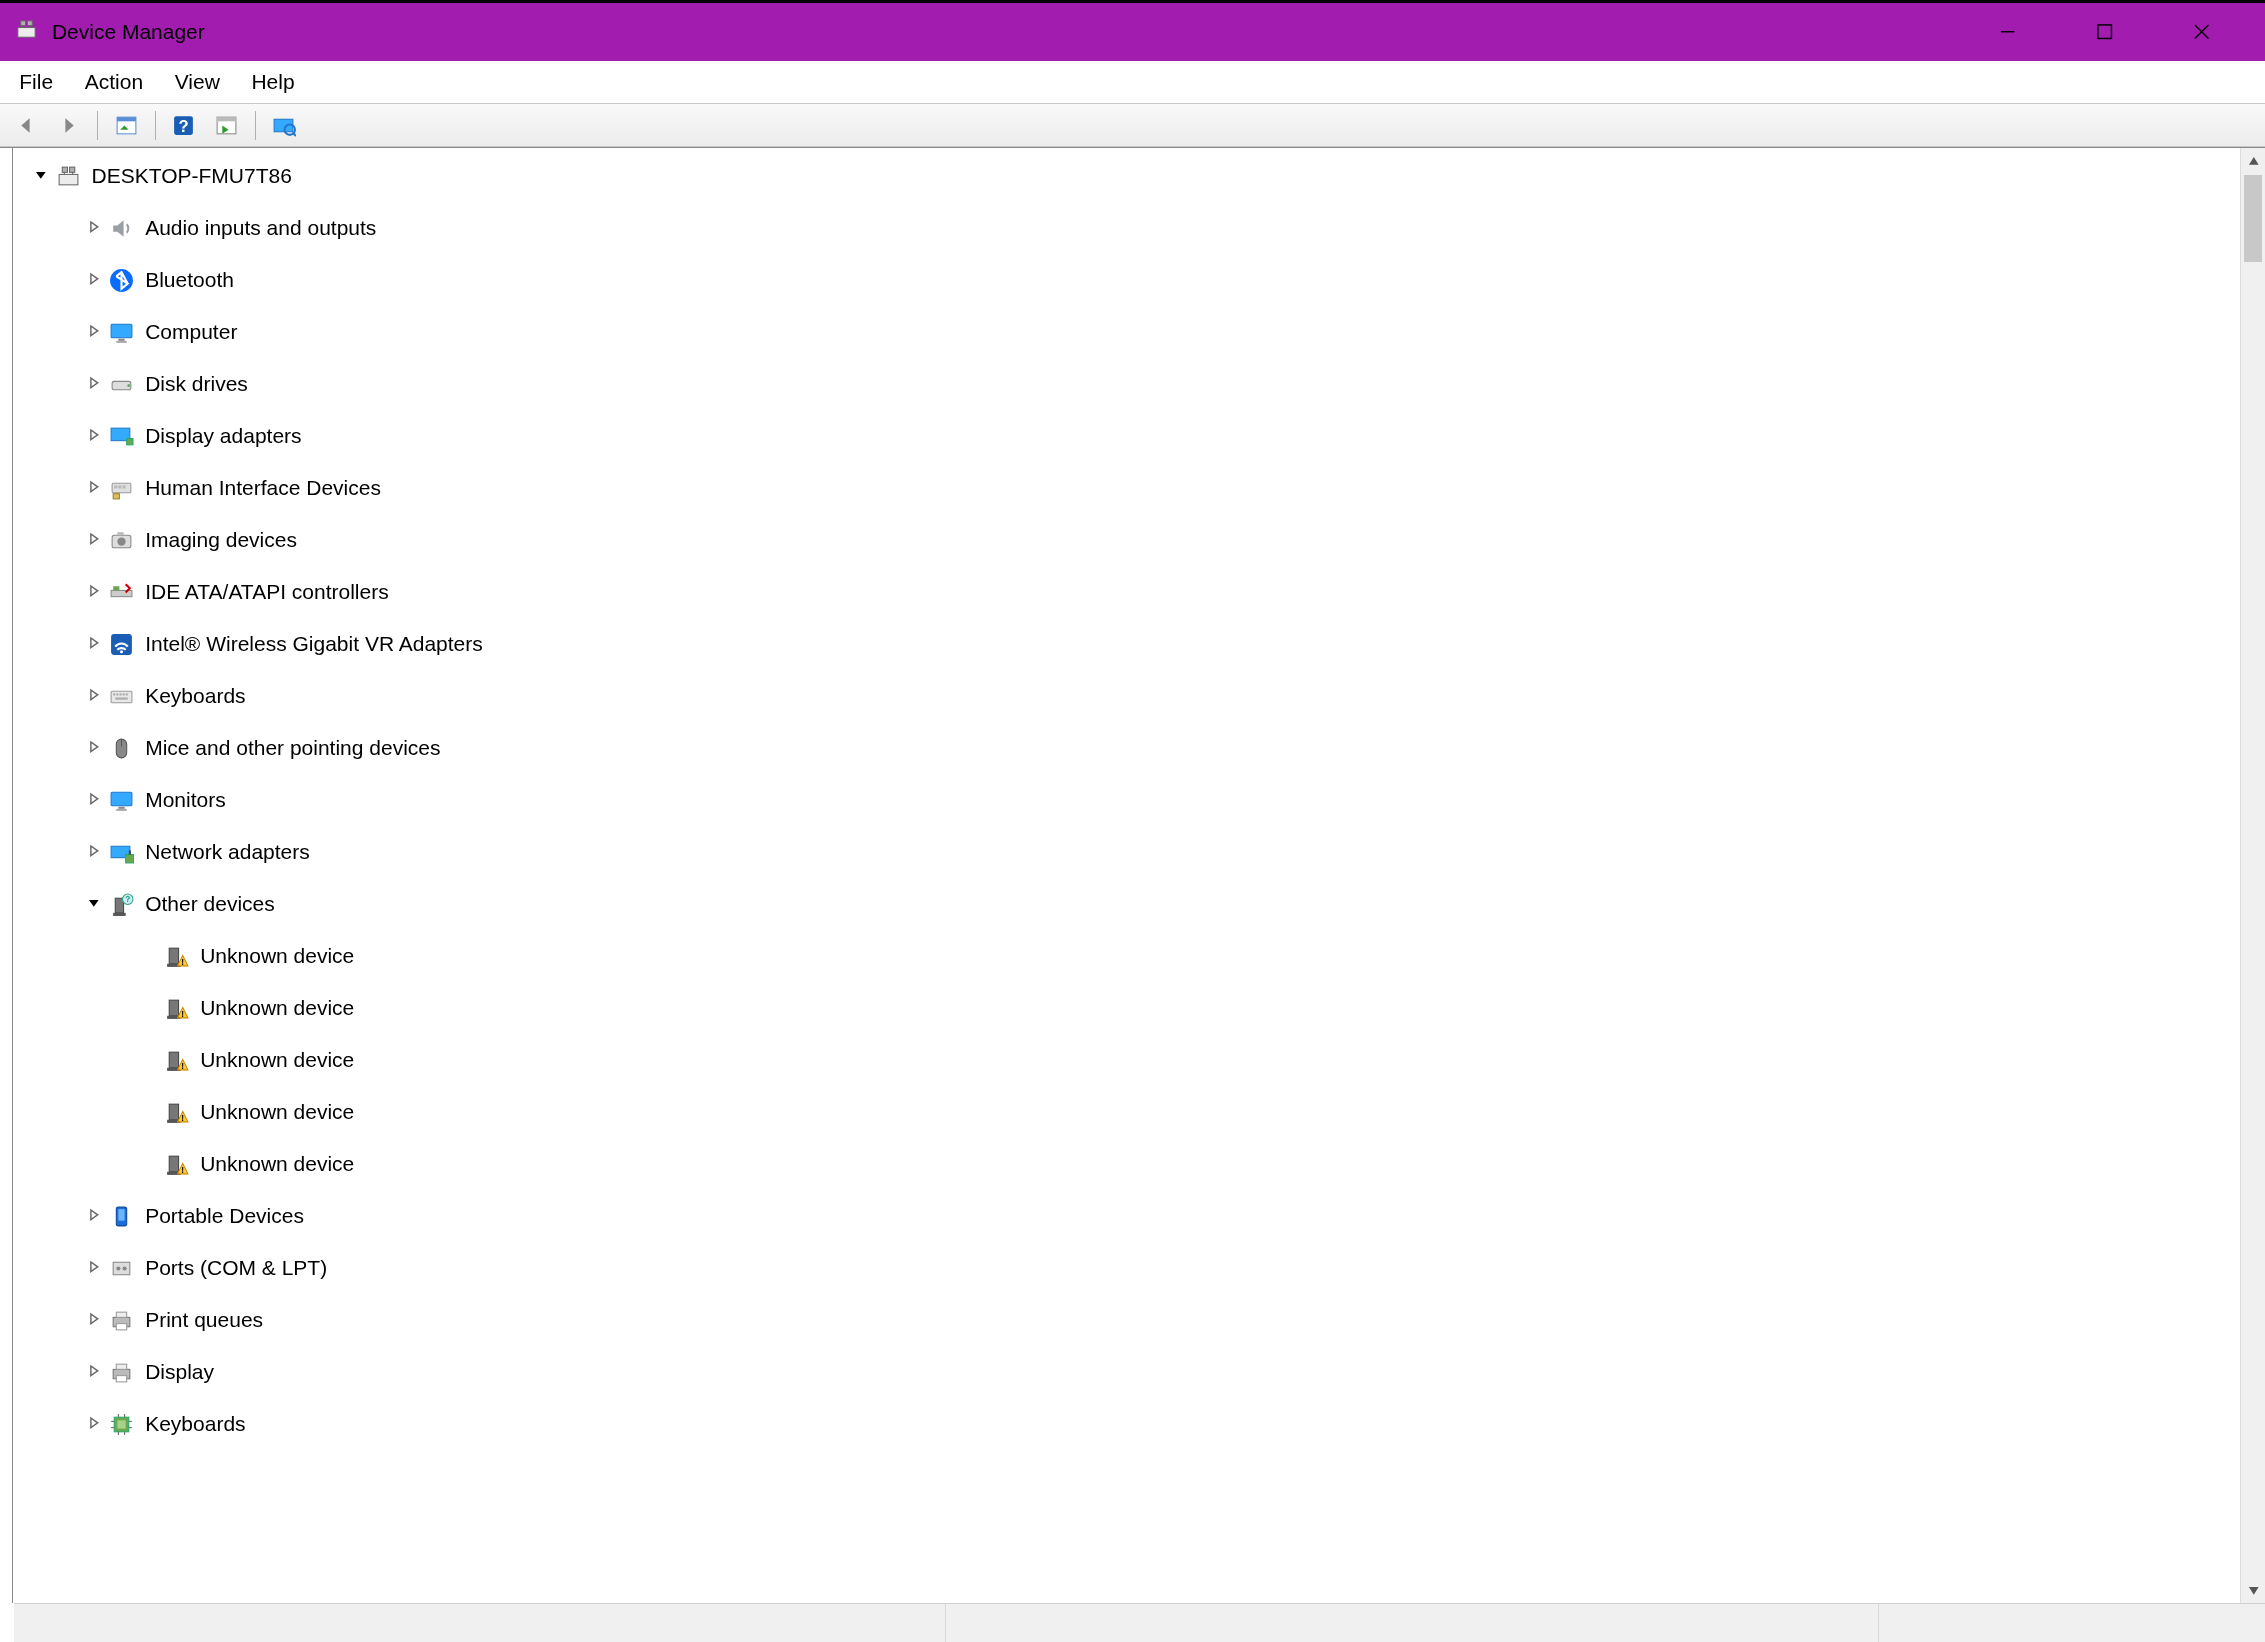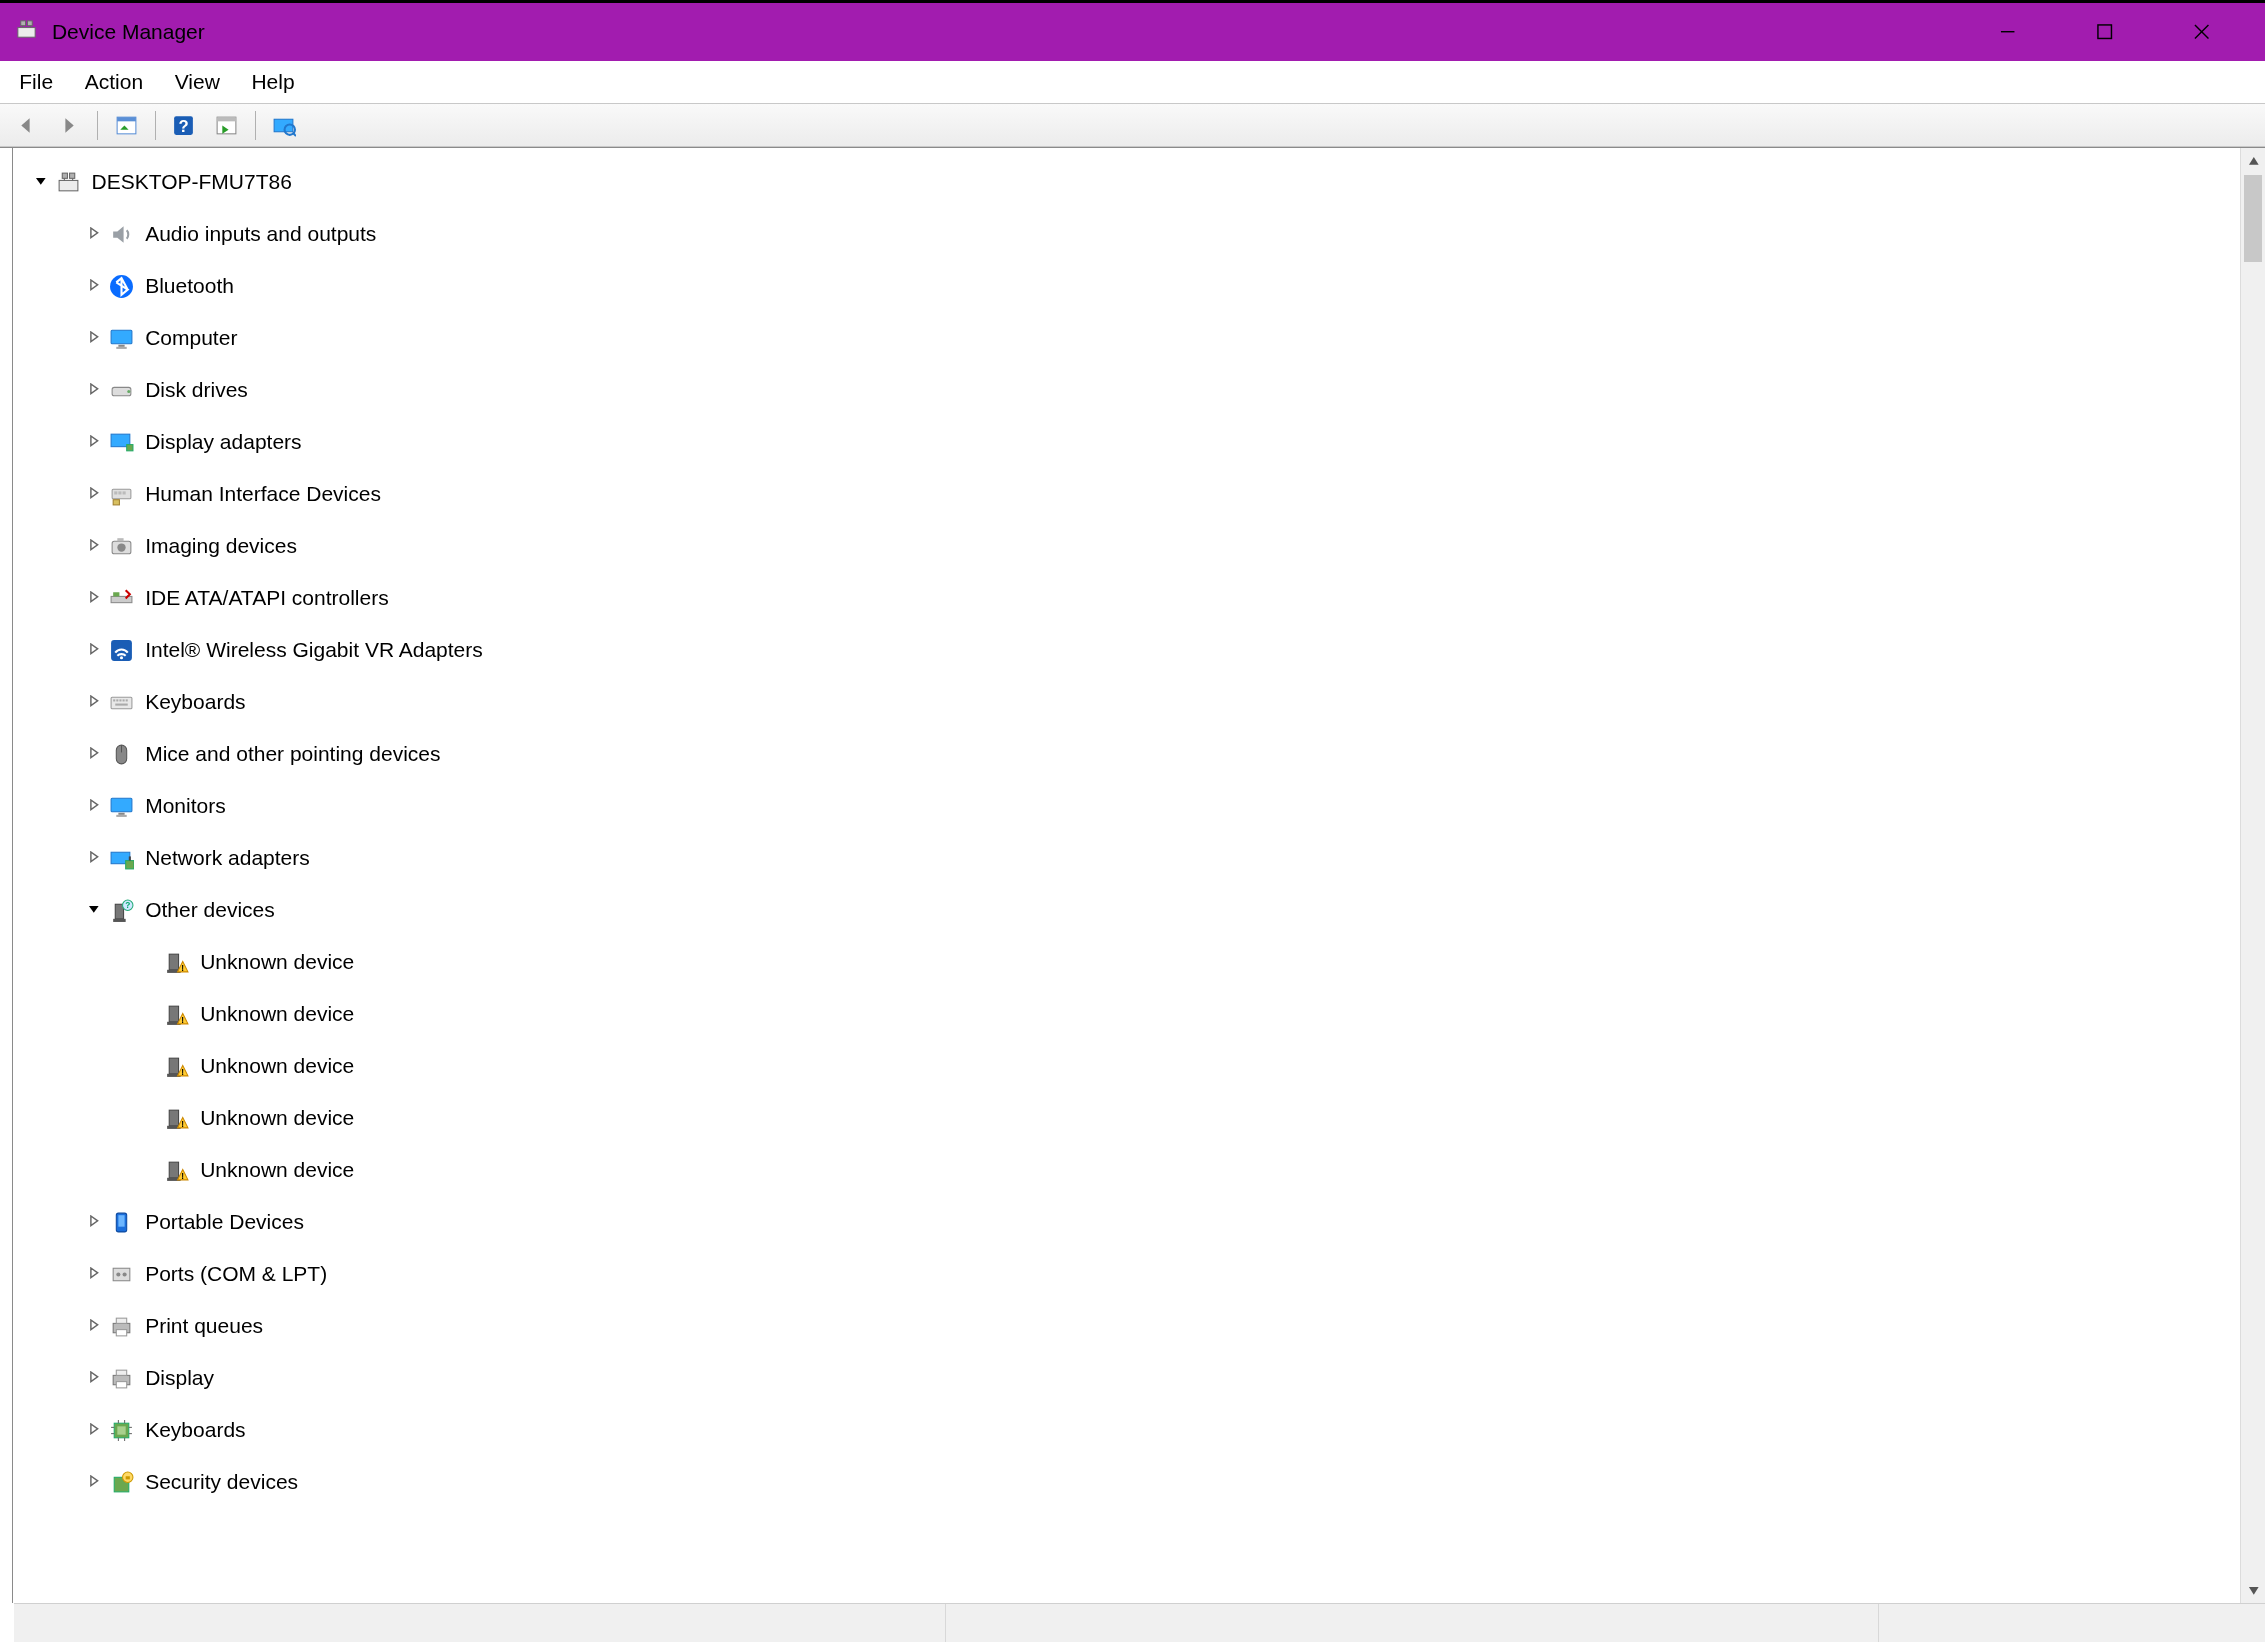--- a/index.html
+++ b/index.html
@@ -61,21 +61,21 @@
     position: absolute;
     left: 11.6px; right: 0; top: 0; bottom: 0;
     border-left: 1.9px solid #8a8a8a;
     background: #fff;
     overflow: hidden;
   }
   .tree {
     position:absolute;
     left:0; top:0; right:25px; bottom:0;
     overflow: hidden;
-    padding-top: 8px;
+    padding-top: 2px;
   }
   .scrollbar-v {
     position:absolute; right:0; top:0; width:25px; bottom:0;
     background:#f0f0f0;
     border-left:1px solid #dcdcdc;
   }
   .scroll-arrow {
     width:25px; height:25px;
     display:flex; align-items:center; justify-content:center;
     color:#555;
@@ -593,31 +593,20 @@
           <span class="chev"><svg width="11.6" height="11.6" viewBox="0 0 12 12">
               <polygon points="3,1 10,6 3,11" fill="none" stroke="#666" stroke-width="1.5"></polygon>
             </svg></span>
           <span class="ico">
             <svg width="25" height="25" viewBox="0 0 26 26">
               <use href="#processor-icon"></use>
             </svg>
           </span>
           <span class="lbl">Keyboards</span>
         </div>
-        <div class="tree-item indent1">
-          <span class="chev"><svg width="11.6" height="11.6" viewBox="0 0 12 12">
-              <polygon points="3,1 10,6 3,11" fill="none" stroke="#666" stroke-width="1.5"></polygon>
-            </svg></span>
-          <span class="ico">
-            <svg width="25" height="25" viewBox="0 0 26 26">
-              <use href="#security-icon"></use>
-            </svg>
-          </span>
-          <span class="lbl">Security devices</span>
-        </div>
       </div>
     <div class="scrollbar-v">
       <div class="scroll-arrow" style="position:absolute;top:0">
         <svg width="11.6" height="11.6" viewBox="0 0 12 12">
             <polygon points="6,2 11,10 1,10" fill="#555"></polygon>
           </svg>
       </div>
       <div class="scroll-thumb" style="top:27px; height:87px;"></div>
       <div class="scroll-arrow" style="position:absolute;bottom:0">
         <svg width="11.6" height="11.6" viewBox="0 0 12 12">

